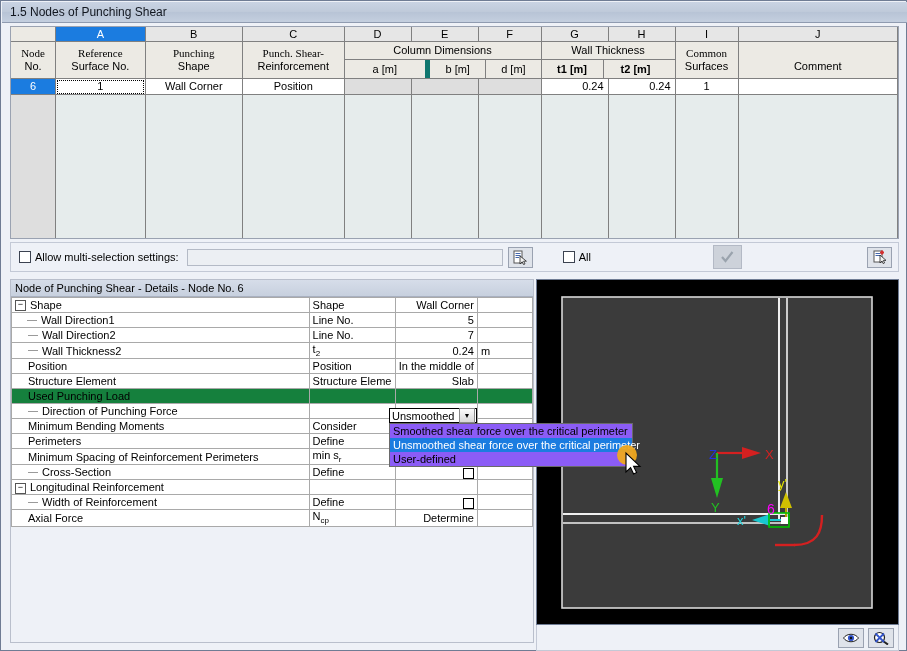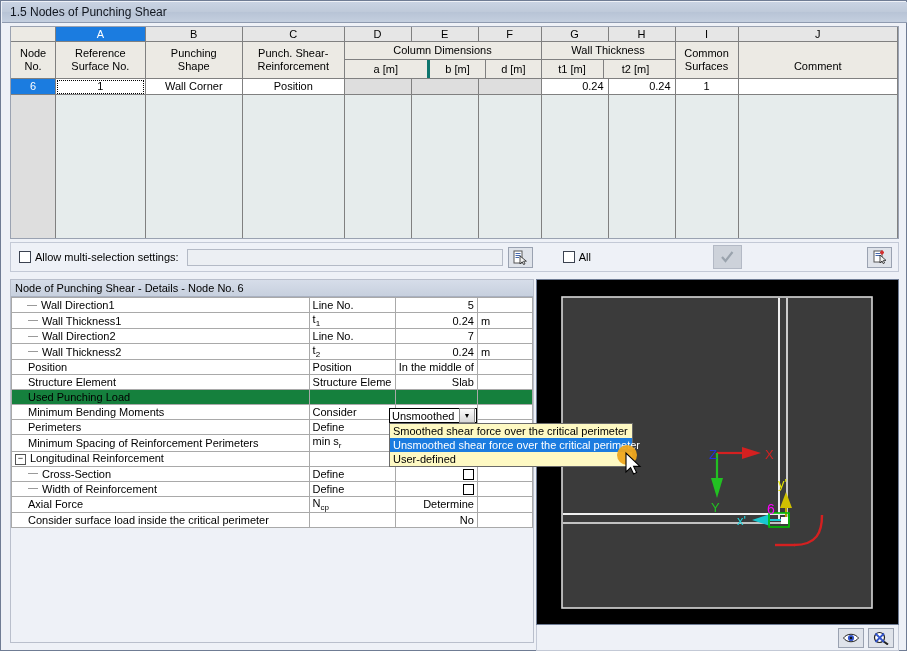--- a/index.html
+++ b/index.html
@@ -27,21 +27,21 @@
              background:#fff;border:1px solid #9aa2b1;box-sizing:border-box;overflow:hidden;}
   table.grid{border-collapse:collapse;table-layout:fixed;width:887px;}
   table.grid td,table.grid th{
     border-right:1px solid #808080;border-bottom:1px solid #808080;
     font-weight:normal;font-size:11px;padding:0;text-align:center;
     overflow:hidden;white-space:nowrap;
   }
   .collbl{height:14px;background:#e6e6e6;color:#000;font-size:11px;line-height:14px;}
   .collbl.sel{background:#1b7ce0;color:#fff;}
   .hdr{background:#eceae4;height:36px;line-height:13px;vertical-align:middle;}
-  .hdr .l1{display:block;}
+  .hdr .l1{display:block;font-family:Liberation Serif, serif;}
   .hdr .l2{display:block;}
   .corner{background:#eceae4;}
   .rownum{background:#e0e0e0;height:15px;line-height:15px;}
   .rownum.sel{background:#1b7ce0;color:#fff;}
   .datacell{background:#fff;height:15px;line-height:15px;}
   .datacell.num{text-align:right;padding-right:4px;}
   .datacell.focus{outline:1px dotted #000;outline-offset:-2px;}
   .fill{background:#e6ecec;height:148px;}
   .fillnum{background:#dedede;}
 
@@ -82,21 +82,21 @@
   
   .combo{position:absolute;left:388px;top:407px;width:88px;height:15px;
          border:1px solid #000;background:#fff;box-sizing:border-box;
          font-size:11px;display:flex;align-items:center;z-index:30;}
   .combo .val{flex:1;padding-left:2px;}
   .combo .arw{width:14px;height:13px;margin-right:1px;border:1px solid #8a8a8a;
         background:linear-gradient(to bottom,#fbfbfb,#d8d8d8);
         display:flex;align-items:center;justify-content:center;font-size:7px;}
   
   .ddlist{position:absolute;left:388px;top:422px;width:244px;
-          border:1px solid #6a6a6a;background:#fef9c3;box-sizing:border-box;z-index:40;}
+          border:1px solid #6a6a6a;background:#8b5cf6;box-sizing:border-box;z-index:40;}
   .ddlist .opt{height:14px;line-height:14px;padding-left:3px;font-size:11px;white-space:nowrap;}
   .ddlist .opt.on{background:#1b7ce0;color:#fff;}
 
   
   .viewport{position:absolute;left:535px;top:278px;width:363px;height:346px;
             background:#000;border:1px solid #6f7c94;box-sizing:border-box;overflow:hidden;}
   .vpbottom{position:absolute;left:535px;top:624px;width:363px;height:26px;
             background:#eef1f7;border:1px solid #c3c9d6;border-top:none;box-sizing:border-box;
             display:flex;align-items:center;justify-content:flex-end;padding-right:4px;gap:4px;}
   .ibtn{width:26px;height:20px;border:1px solid #9aa2b1;background:#dfe3ea;
@@ -155,28 +155,28 @@
               <span class="l1">Punching</span>
               <span class="l2">Shape</span>
             </td>
             <td class="hdr">
               <span class="l1">Punch. Shear-</span>
               <span class="l2">Reinforcement</span>
             </td>
             <td class="hdr" colspan="3" style="padding:0;vertical-align:top">
               <div style="height:17px;line-height:17px;border-bottom:1px solid #808080;">Column Dimensions</div>
               <div style="display:flex;height:18px;line-height:18px;">
-                <div style="width:100px;border-right:3px solid #0f766e;box-sizing:border-box">a [m]</div>
+                <div style="width:100px;border-right:5px solid #0f766e;box-sizing:border-box">a [m]</div>
                 <div style="width:66px;border-right:1px solid #808080;box-sizing:border-box">b [m]</div>
                 <div style="width:64px;box-sizing:border-box">d [m]</div>
               </div>
             </td>
             <td class="hdr" colspan="2" style="padding:0;vertical-align:top">
               <div style="height:17px;line-height:17px;border-bottom:1px solid #808080;">Wall Thickness</div>
-              <div style="display:flex;height:18px;line-height:18px;">
+              <div style="display:flex;height:18px;line-height:18px;font-weight:bold;">
                 <div style="width:62px;border-right:1px solid #808080;box-sizing:border-box">t1 [m]</div>
                 <div style="width:64px;box-sizing:border-box">t2 [m]</div>
               </div>
             </td>
             <td class="hdr">
               <span class="l1">Common</span>
               <span class="l2">Surfaces</span>
             </td>
             <td class="hdr">
               <span class="l1">&nbsp;</span>
@@ -254,30 +254,30 @@
     <div class="dhdr">Node of Punching Shear - Details - Node No.  6</div>
     <table class="dt" id="details-table">
         <colgroup>
           <col style="width:297px">
           <col style="width:86px">
           <col style="width:82px">
           <col style="width:55px">
         </colgroup>
         <tbody>
           <tr>
+            <td class="c1" style=""><span class="tgl">−</span><span>Shape</span></td>
+            <td class="c2">Shape</td>
+            <td class="c3" style="">Wall Corner</td>
+            <td class="c4"></td>
+          </tr>
+          <tr>
             <td class="c1" style=""><span style="display:inline-block;width:12px"></span><span class="treedash"></span><span>Wall Direction1</span></td>
             <td class="c2">Line No.</td>
             <td class="c3" style="">5</td>
             <td class="c4"></td>
-          </tr>
-          <tr>
-            <td class="c1" style="padding-left:4px;"><span style="display:inline-block;width:12px"></span><span class="treedash"></span><span>Wall Thickness1</span></td>
-            <td class="c2">t<span class="sub">1</span></td>
-            <td class="c3" style="">0.24</td>
-            <td class="c4">m</td>
           </tr>
           <tr>
             <td class="c1" style="padding-left:4px;"><span style="display:inline-block;width:12px"></span><span class="treedash"></span><span>Wall Direction2</span></td>
             <td class="c2">Line No.</td>
             <td class="c3" style="">7</td>
             <td class="c4"></td>
           </tr>
           <tr>
             <td class="c1" style="padding-left:4px;"><span style="display:inline-block;width:12px"></span><span class="treedash"></span><span>Wall Thickness2</span></td>
             <td class="c2">t<span class="sub">2</span></td>
@@ -296,65 +296,65 @@
             <td class="c3" style="">Slab</td>
             <td class="c4"></td>
           </tr>
           <tr class="grayrow">
             <td class="c1" style=""><span style="display:inline-block;width:13px"></span><span>Used Punching Load</span></td>
             <td class="c2"></td>
             <td class="c3"></td>
             <td class="c4"></td>
           </tr>
           <tr>
+            <td class="c1" style="padding-left:4px;"><span style="display:inline-block;width:12px"></span><span class="treedash"></span><span>Direction of Punching Force</span></td>
+            <td class="c2"></td>
+            <td class="c3" style=""></td>
+            <td class="c4"></td>
+          </tr>
+          <tr>
             <td class="c1" style=""><span style="display:inline-block;width:13px"></span><span>Minimum Bending Moments</span></td>
             <td class="c2">Consider</td>
             <td class="c3" style="text-align:left;">User-defined</td>
             <td class="c4"></td>
           </tr>
           <tr>
             <td class="c1" style=""><span style="display:inline-block;width:13px"></span><span>Perimeters</span></td>
             <td class="c2">Define</td>
             <td class="c3 chkcell"><span class="chk"></span></td>
             <td class="c4"></td>
           </tr>
           <tr>
             <td class="c1" style=""><span style="display:inline-block;width:13px"></span><span>Minimum Spacing of Reinforcement Perimeters</span></td>
             <td class="c2">min s<span class="sub">r</span></td>
             <td class="c3" style="">0.05</td>
             <td class="c4">m</td>
           </tr>
           <tr>
+            <td class="c1" style="padding-left:4px;"><span style="display:inline-block;width:12px"></span><span class="treedash"></span><span>Cross-Section</span></td>
+            <td class="c2">Define</td>
+            <td class="c3 chkcell"><span class="chk"></span></td>
+            <td class="c4"></td>
+          </tr>
+          <tr>
             <td class="c1" style=""><span class="tgl">−</span><span>Longitudinal Reinforcement</span></td>
             <td class="c2"></td>
             <td class="c3" style=""></td>
             <td class="c4"></td>
           </tr>
           <tr>
-            <td class="c1" style="padding-left:4px;"><span style="display:inline-block;width:12px"></span><span class="treedash"></span><span>Cross-Section</span></td>
-            <td class="c2">Define</td>
-            <td class="c3 chkcell"><span class="chk"></span></td>
-            <td class="c4"></td>
-          </tr>
-          <tr>
             <td class="c1" style="padding-left:4px;"><span style="display:inline-block;width:12px"></span><span class="treedash"></span><span>Width of Reinforcement</span></td>
             <td class="c2">Define</td>
             <td class="c3 chkcell"><span class="chk"></span></td>
             <td class="c4"></td>
           </tr>
           <tr>
             <td class="c1" style=""><span style="display:inline-block;width:13px"></span><span>Axial Force</span></td>
             <td class="c2">N<span class="sub">cp</span></td>
             <td class="c3" style="">Determine</td>
-            <td class="c4"></td>
-          </tr>
-          <tr>
-            <td class="c1" style=""><span style="display:inline-block;width:13px"></span><span>Consider surface load inside the critical perimeter</span></td>
-            <td class="c2"></td>
-            <td class="c3" style="">No</td>
             <td class="c4"></td>
           </tr>
         </tbody>
       </table>
   </div>
 
   <div class="combo">
     <span class="val">Unsmoothed</span>
     <span class="arw">▼</span>
   </div>

